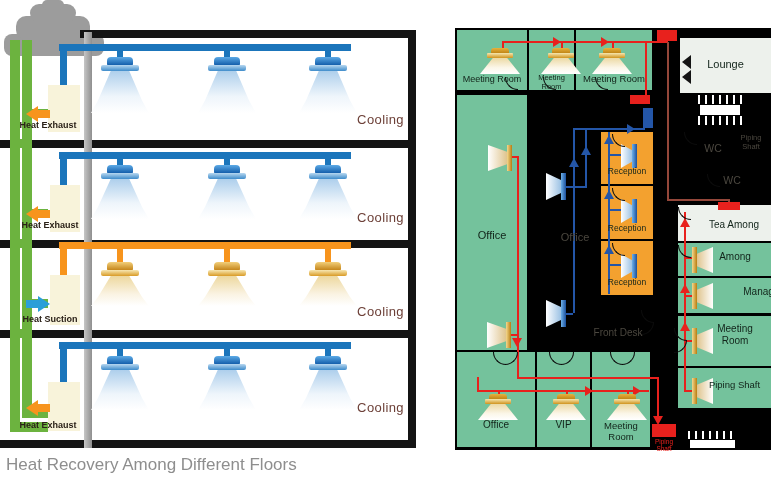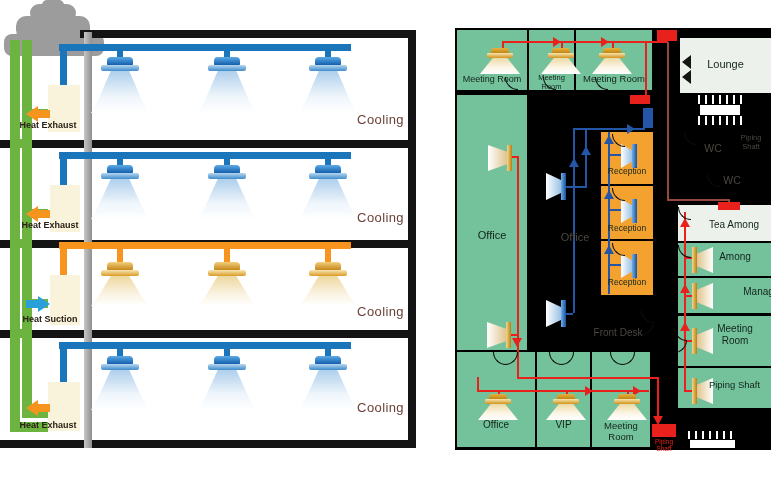--- a/index.html
+++ b/index.html
@@ -417,13 +417,14 @@
     <div class="rl" style="left:247px;top:191px;width:64px;font-size:10px;">Tea Among</div>
     <div class="rl" style="left:249px;top:223px;width:62px;font-size:10px;">Among</div>
     <div class="rl" style="left:249px;top:258px;width:62px;font-size:10px;padding-left:28px;">Manager</div>
     <div class="rl" style="left:251px;top:295px;width:58px;font-size:10px;">Meeting Room</div>
     <div class="rl" style="left:243px;top:352px;width:73px;font-size:9.5px;">Piping Shaft</div>
     <div class="rl" style="left:2px;top:391px;width:78px;font-size:10px;">Office</div>
     <div class="rl" style="left:82px;top:391px;width:53px;font-size:10px;">VIP</div>
     <div class="rl" style="left:137px;top:393px;width:58px;font-size:9.5px;">Meeting Room</div>
   </div>
 
+  <div class="d title" style="left:6px;top:455px;">Heat Recovery Among Different Floors</div>
 </div>
 
 </body></html>

